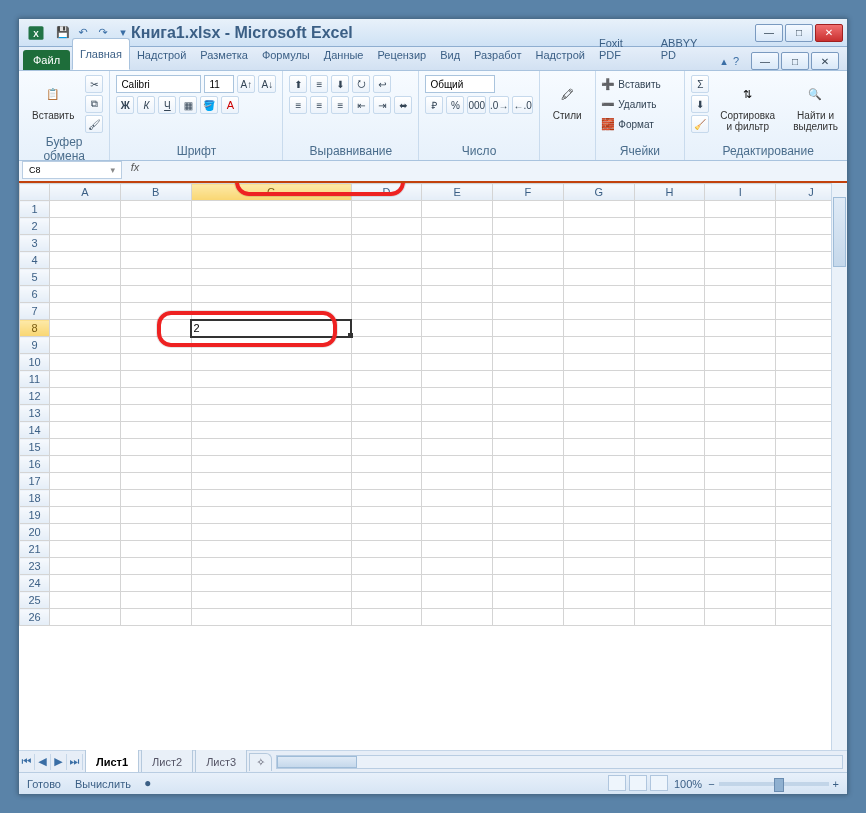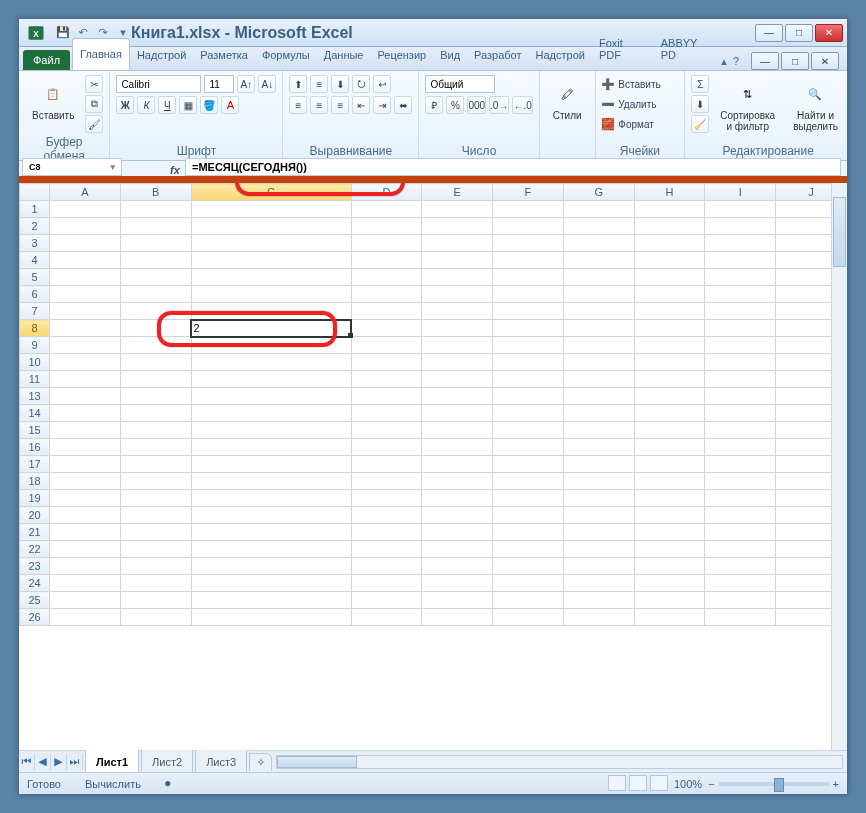--- a/index.html
+++ b/index.html
@@ -26,24 +26,24 @@
   .group .body{display:flex;gap:4px;align-items:flex-start;}
   .group .label{text-align:center;color:#4a6d8c;font-size:12px;padding-top:2px;}
   .bigbtn{display:flex;flex-direction:column;align-items:center;gap:2px;padding:4px 6px;border:1px solid transparent;border-radius:3px;}
   .bigbtn .ic{width:28px;height:28px;display:flex;align-items:center;justify-content:center;}
   .bigbtn .tx{font-size:10px;color:#333;text-align:center;line-height:11px;}
   .mini{display:flex;flex-direction:column;gap:2px;}
   .row{display:flex;gap:3px;align-items:center;}
   .btn{min-width:18px;height:18px;border:1px solid #c6d9ec;background:linear-gradient(#fff,#ecf3fb);border-radius:2px;display:flex;align-items:center;justify-content:center;font-size:10px;color:#345;}
   .sel{border:1px solid #aac4dd;background:#fff;height:18px;padding:0 4px;font-size:10px;display:flex;align-items:center;}
   
-  .fbar{height:22px;border-bottom:7px solid #c2410c;display:flex;align-items:flex-end;background:#eef4fb;font-weight:bold;}
+  .fbar{height:22px;border-bottom:2px solid #c2410c;display:flex;align-items:flex-start;background:#eef4fb;}
   .namebox{width:100px;border:1px solid #b9cde2;background:#fff;height:18px;margin:0 3px;display:flex;align-items:center;padding:0 6px;justify-content:space-between;}
   .namebox span{color:#888;font-size:9px;}
-  .fx{width:20px;text-align:center;color:#555;font-style:italic;margin-left:40px;}
+  .fx{width:20px;text-align:center;color:#555;font-style:italic;}
   .formula{flex:1;border:1px solid #b9cde2;background:#fff;height:18px;padding:0 6px;display:flex;align-items:center;margin-right:6px;}
   
   .gridwrap{flex:1;overflow:hidden;position:relative;background:#fff;}
   table.grid{border-collapse:collapse;table-layout:fixed;width:100%;}
   table.grid th, table.grid td{border:1px solid #d4d4d4;height:17px;font-size:11px;color:#000;text-align:left;padding:0 2px;background:#fff;}
   table.grid thead th{background:linear-gradient(#f6f9fd,#e4edf7);color:#3b5f85;text-align:center;font-weight:normal;}
   table.grid tbody th{background:linear-gradient(#f6f9fd,#e4edf7);color:#3b5f85;text-align:center;font-weight:normal;width:30px;}
   th.active, td.activehdr{background:linear-gradient(#fde9a8,#f9d671)!important;color:#7a5c12!important;}
   td.selcell{outline:2px solid #333;outline-offset:-1px;position:relative;}
   td.selcell::after{content:"";position:absolute;right:-2px;bottom:-2px;width:5px;height:5px;background:#333;}
@@ -51,21 +51,21 @@
   .ring{position:absolute;border:4px solid #e22;border-radius:14px;pointer-events:none;box-shadow:0 0 0 1px rgba(0,0,0,.1);}
   
   .sheets{height:22px;background:#e7eef7;border-top:1px solid #c5d6e8;display:flex;align-items:center;}
   .nav{display:flex;gap:0;}
   .nav span{width:16px;height:16px;display:flex;align-items:center;justify-content:center;color:#3a6ea5;border-right:1px solid #c5d6e8;}
   .stab{padding:18px 10px;background:#fff;border:1px solid #b5c9dd;border-bottom:none;margin-left:2px;border-radius:0 6px 0 0;}
   .stab.dim{background:#e9f0f8;color:#556;}
   .hscroll{flex:1;height:14px;margin:0 4px;border:1px solid #b9cde2;background:#eaf1f9;position:relative;}
   .hscroll .thumb{position:absolute;left:0;top:0;bottom:0;width:80px;background:linear-gradient(#dfeaf6,#c5d8eb);border:1px solid #9fbcd8;}
   
-  .status{height:22px;background:linear-gradient(#e8f0fa,#d6e5f4);border-top:1px solid #b9cde2;display:flex;align-items:center;padding:0 8px;gap:24px;color:#3b5f85;}
+  .status{height:22px;background:linear-gradient(#e8f0fa,#d6e5f4);border-top:1px solid #b9cde2;display:flex;align-items:center;padding:0 8px;gap:14px;color:#3b5f85;}
   .status .right{margin-left:auto;display:flex;align-items:center;gap:6px;}
   .views span{width:18px;height:16px;border:1px solid #b0c6de;background:#eef5fc;display:inline-block;}
   .zoom{display:flex;align-items:center;gap:4px;}
   .zoom .track{width:110px;height:4px;background:#c2d5e8;position:relative;}
   .zoom .track::after{content:"";position:absolute;left:50%;top:-4px;width:8px;height:12px;background:#8fb0d0;border:1px solid #6a8cb0;}
   
   .vscroll{position:absolute;right:0;top:0;bottom:0;width:16px;background:#eaf1f9;border-left:1px solid #c5d6e8;}
   .vscroll .thumb{position:absolute;left:1px;right:1px;top:14px;height:70px;background:linear-gradient(#dfeaf6,#c5d8eb);border:1px solid #9fbcd8;}
   .colC{width:160px;}
 </style>
@@ -240,23 +240,20 @@
       <div class="label">Редактирование</div>
     </div>
   </div>
 
   <div class="fbar">
     <div class="namebox">
       <span style="color:#000;">C8</span>
       <span>▾</span>
     </div>
     <div class="fx">fx</div>
-    <div class="formula">
-      <span>=МЕСЯЦ(СЕГОДНЯ())</span>
-    </div>
   </div>
 
   <div class="gridwrap">
     <table class="grid" id="grid">
         <thead>
           <tr>
             <th style="width:30px"></th>
             <th>A</th>
             <th>B</th>
             <th class="colC active">C</th>
@@ -407,20 +404,33 @@
             <td style="width:160px"></td>
             <td></td>
             <td></td>
             <td></td>
             <td></td>
             <td></td>
             <td></td>
             <td></td>
           </tr>
           <tr>
+            <th>12</th>
+            <td></td>
+            <td></td>
+            <td style="width:160px"></td>
+            <td></td>
+            <td></td>
+            <td></td>
+            <td></td>
+            <td></td>
+            <td></td>
+            <td></td>
+          </tr>
+          <tr>
             <th>13</th>
             <td></td>
             <td></td>
             <td style="width:160px"></td>
             <td></td>
             <td></td>
             <td></td>
             <td></td>
             <td></td>
             <td></td>
@@ -512,33 +522,20 @@
             <td></td>
             <td></td>
             <td></td>
             <td></td>
             <td></td>
             <td></td>
             <td></td>
           </tr>
           <tr>
             <th>21</th>
-            <td></td>
-            <td></td>
-            <td style="width:160px"></td>
-            <td></td>
-            <td></td>
-            <td></td>
-            <td></td>
-            <td></td>
-            <td></td>
-            <td></td>
-          </tr>
-          <tr>
-            <th>22</th>
             <td></td>
             <td></td>
             <td style="width:160px"></td>
             <td></td>
             <td></td>
             <td></td>
             <td></td>
             <td></td>
             <td></td>
             <td></td>

